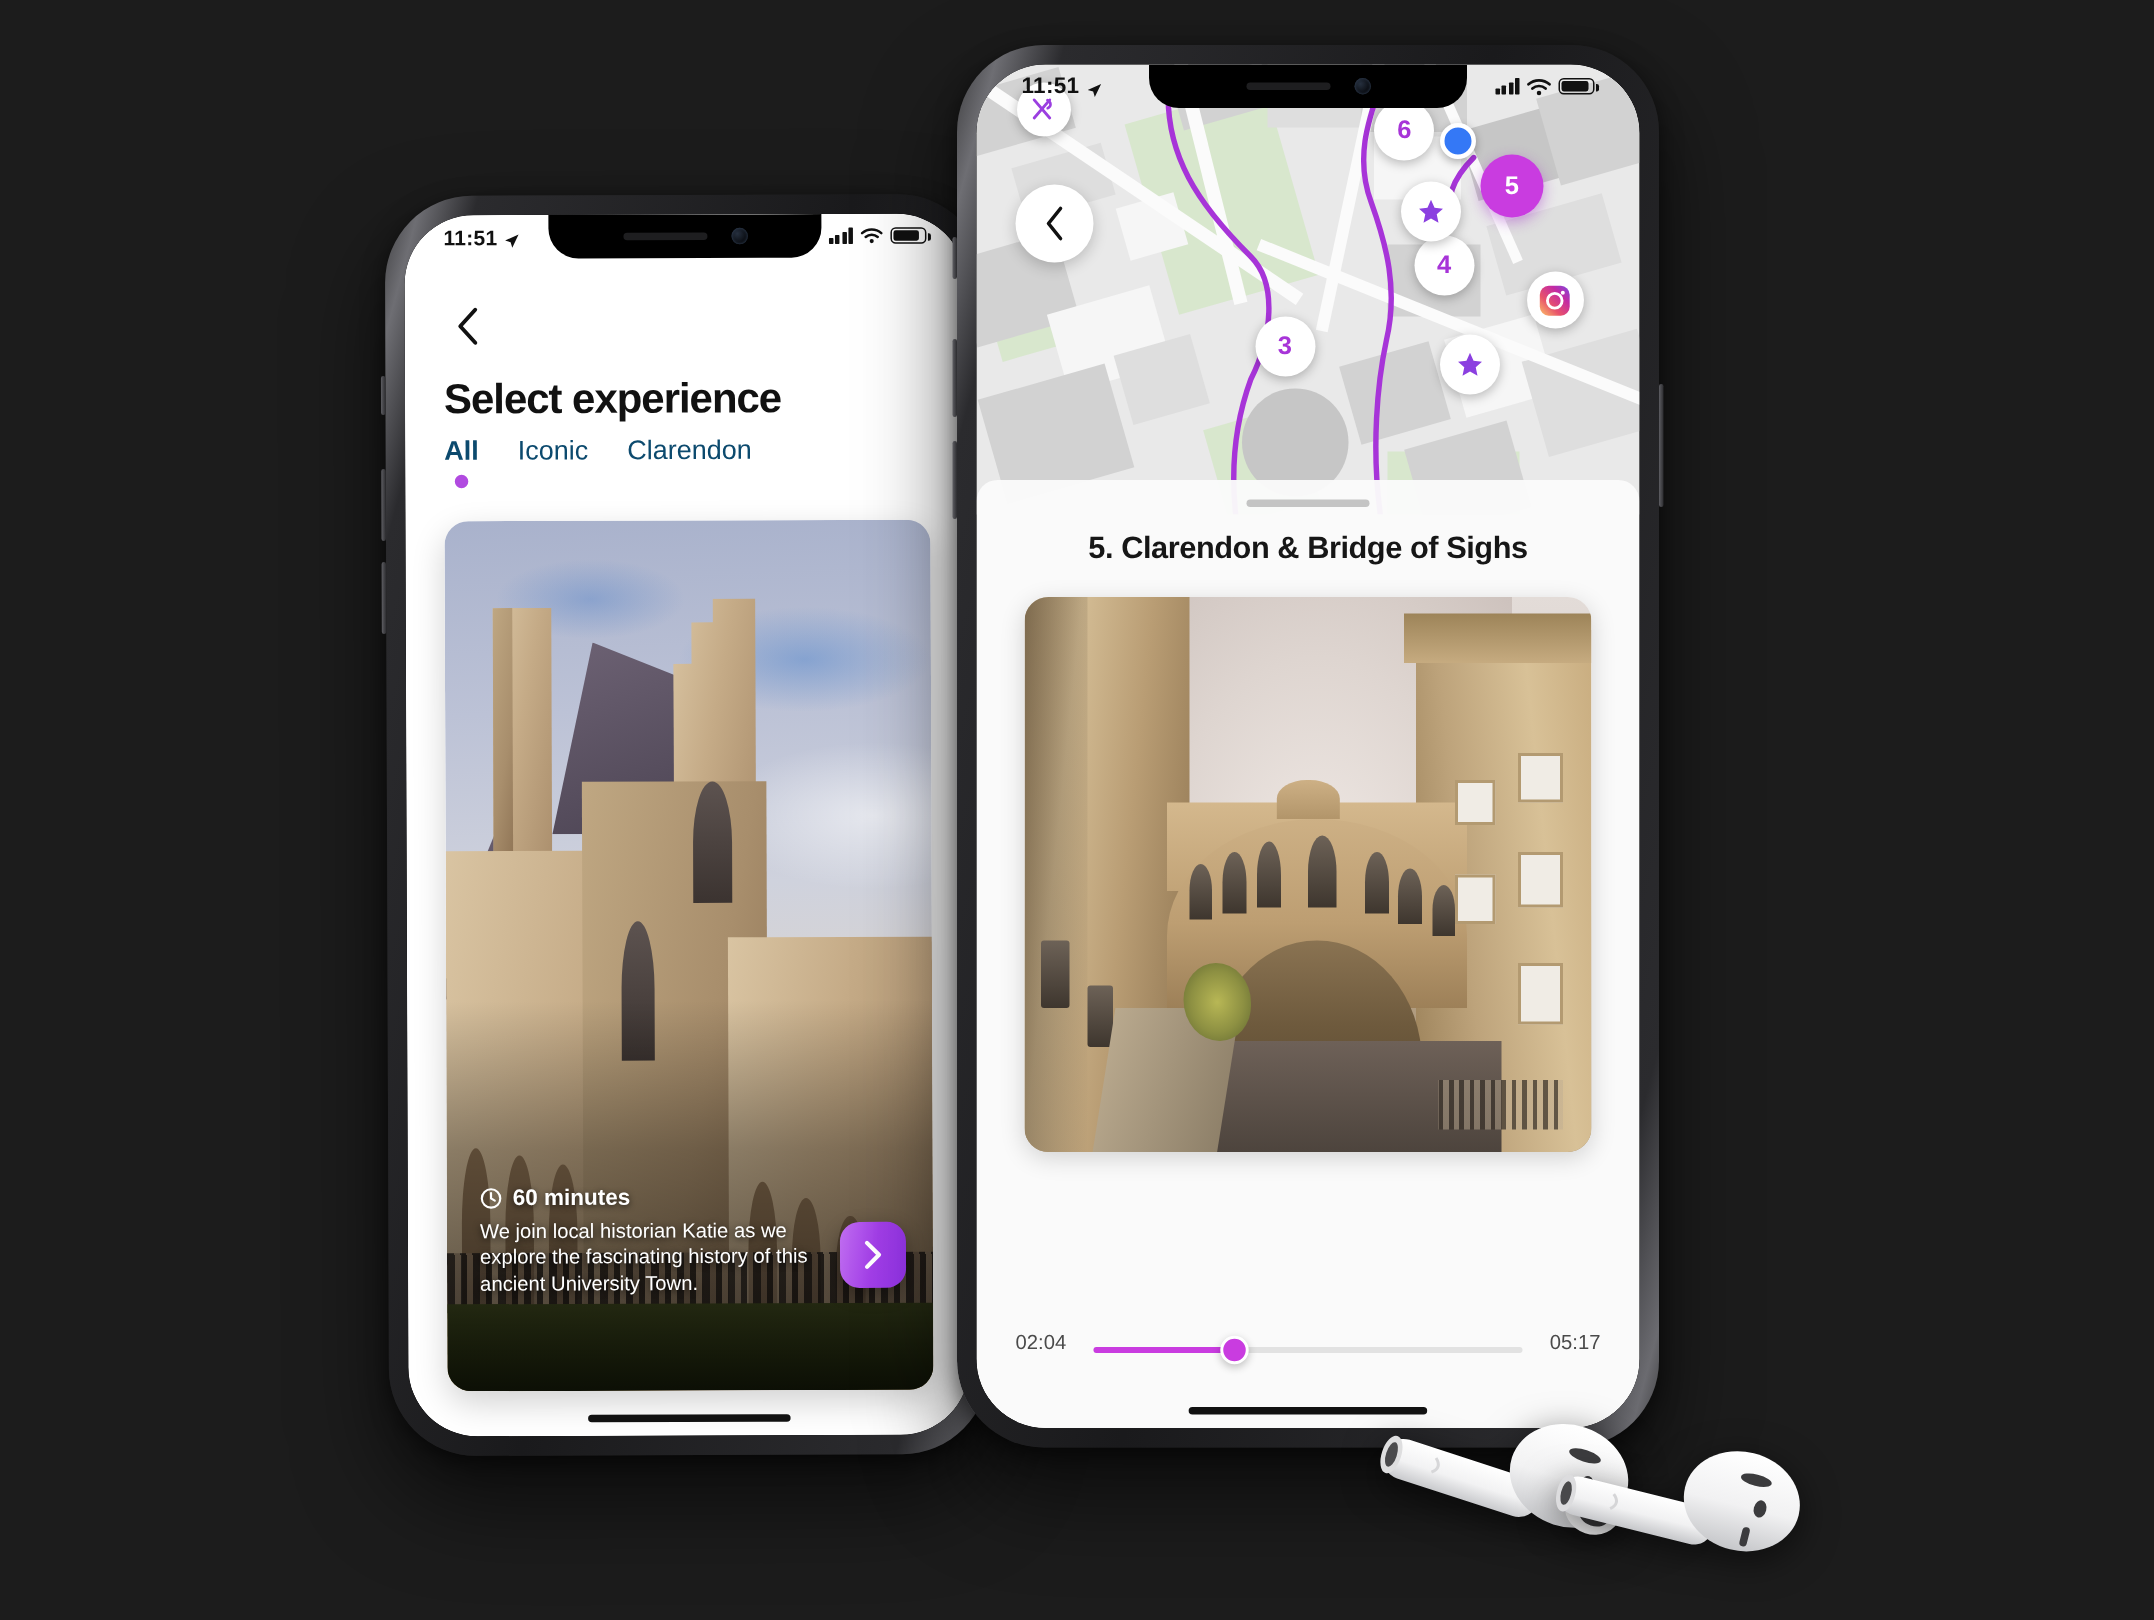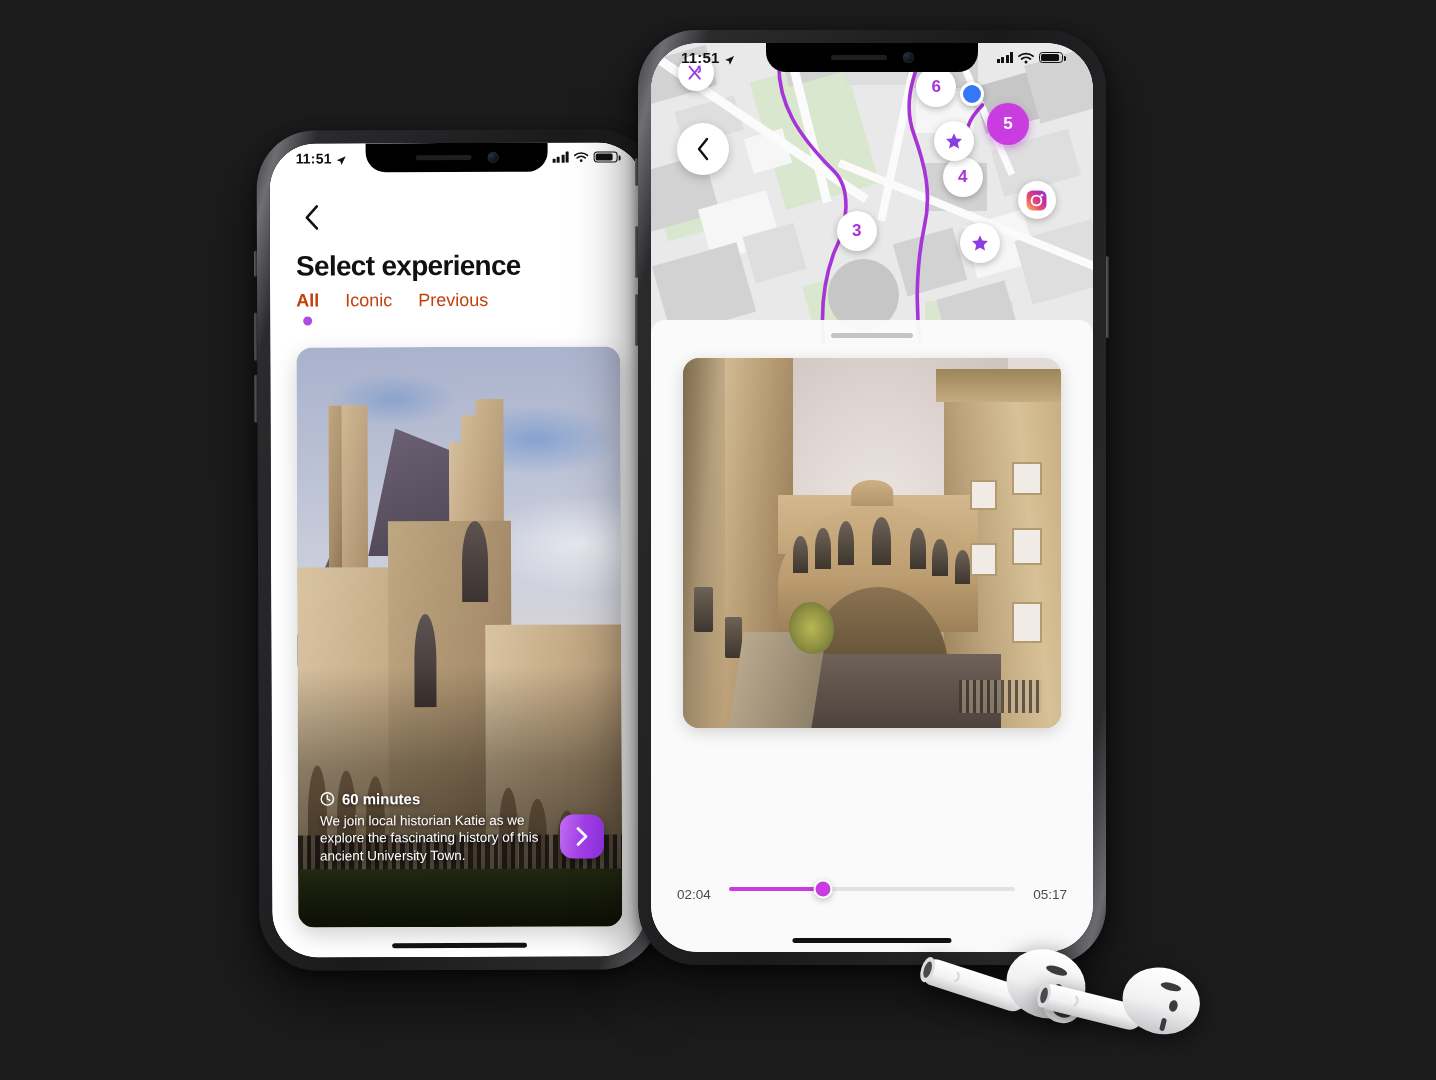--- a/index.html
+++ b/index.html
@@ -67,21 +67,21 @@
   #phone-left { left: 258px; top: 130px; width: 400px; height: 840px; transform: rotate(-0.2deg); }
   #phone-left .notch { width: 182px; }
   #phone-left .statusbar { padding: 0 26px; }
 
   .lp-content { position: absolute; inset: 0; background: #fff; padding-top: 29px; }
   .lp-back { margin: 28px 0 0 24px; width: 34px; height: 34px;
     display: flex; align-items: center; justify-content: center; cursor: pointer; }
   .lp-title { margin: 16px 0 0 26px; font-size: 28px; font-weight: bold;
     letter-spacing: -.7px; color: #111; }
   .lp-tabs { display: flex; gap: 26px; margin: 8px 0 0 26px; align-items: flex-start; }
-  .lp-tab { font-size: 18px; color: #c2410c; cursor: pointer;
+  .lp-tab { font-size: 18px; color: #0c4a6e; cursor: pointer;
     display: flex; flex-direction: column; align-items: center; gap: 5px; }
   .lp-tab.active { font-weight: bold; }
   .tab-dot { width: 9px; height: 9px; border-radius: 50%; background: #b14ae0; }
   .tab-dot.hidden { visibility: hidden; }
 
   .exp-card { position: relative; margin: 22px 0 0 26px; width: 324px; height: 580px;
     border-radius: 16px; overflow: hidden; box-shadow: 0 8px 22px rgba(0,0,0,.18); }
 
   
   .photo-gothic { position: absolute; inset: 0; overflow: hidden;
@@ -194,21 +194,21 @@
   .pb-pave { position: absolute; left: 14%; width: 22%; bottom: 0; height: 26%;
     background: linear-gradient(100deg,#b9a98e,#8e8069); transform: skewX(-9deg); }
   .pb-tree { position: absolute; left: 28%; bottom: 20%; width: 12%; height: 14%;
     background: radial-gradient(ellipse at 50% 50%, #b8b755 0%, #8d9042 55%, #5f6630 100%);
     border-radius: 48% 52% 46% 54%; }
   .pb-bikes { position: absolute; right: 5%; bottom: 4%; width: 22%; height: 9%;
     background: repeating-linear-gradient(90deg,
       rgba(60,52,44,.75) 0 3px, rgba(190,172,146,.45) 3px 7px); }
 
   .player { position: absolute; left: 0; right: 0; bottom: 26px; padding: 0 26px; }
-  .prog-row { display: flex; align-items: flex-start; gap: 14px; margin-bottom: 24px; }
+  .prog-row { display: flex; align-items: flex-end; gap: 14px; margin-bottom: 24px; }
   .t-lbl { font-size: 13.5px; color: #4a4a4a; min-width: 38px; }
   .t-lbl.right { text-align: right; }
   .track { position: relative; flex: 1; height: 4px; border-radius: 2px; background: #e2e2e2; }
   .track-fill { position: absolute; left: 0; top: 0; bottom: 0; border-radius: 2px;
     background: #c93ce0; }
   .knob { position: absolute; top: 50%; width: 19px; height: 19px; border-radius: 50%;
     background: #c93ce0; transform: translate(-50%,-50%); border: 2.5px solid #fff;
     box-shadow: 0 2px 6px rgba(0,0,0,.24); cursor: pointer; }
   .ctrl-row { display: flex; align-items: center; justify-content: space-between; padding: 0 14px; }
   .ctrl { display: flex; flex-direction: column; align-items: center; gap: 9px; cursor: pointer; }
@@ -249,21 +249,21 @@
           <div class="lp-tabs">
             <div class="lp-tab active">
               <span>All</span>
               <span class="tab-dot"></span>
             </div>
             <div class="lp-tab">
               <span>Iconic</span>
               <span class="tab-dot hidden"></span>
             </div>
             <div class="lp-tab">
-              <span>Previous</span>
+              <span>Clarendon</span>
               <span class="tab-dot hidden"></span>
             </div>
           </div>
 
           <div class="exp-card">
             <div class="photo-gothic">
 
               <div class="pg-roof" style="left:22%;top:14%;width:30%;height:22%;clip-path:polygon(28% 0,100% 22%,100% 100%,0 100%);"></div>
               <div class="pg-roof" style="left:-4%;top:33%;width:34%;height:22%;clip-path:polygon(48% 0,100% 46%,100% 100%,0 100%);"></div>
               <div class="pg-roof" style="left:25%;top:41%;width:22%;height:16%;clip-path:polygon(40% 0,100% 48%,100% 100%,0 100%);"></div>
@@ -443,20 +443,21 @@
               </defs>
               <rect x="1.6" y="1.6" width="20.8" height="20.8" rx="6.2" fill="url(#ig)"></rect>
               <circle cx="12" cy="12" r="5.1" fill="none" stroke="#fff" stroke-width="2"></circle>
               <circle cx="17.6" cy="6.5" r="1.4" fill="#fff"></circle>
             </svg>
           </div>
         </div>
 
         <div class="sheet">
           <div class="sheet-handle"></div>
+          <div class="sheet-title">5. Clarendon &amp; Bridge of Sighs</div>
 
           <div class="bridge-wrap">
             <div class="photo-bridge">
               <div class="pb-sky"></div>
               <div class="pb-bl"></div>
               <div class="pb-bl-sh"></div>
               <div class="pb-br"></div>
               <div class="pb-cor"></div>
               <div class="pb-bridge-top"></div>
               <div class="pb-ped"></div>

